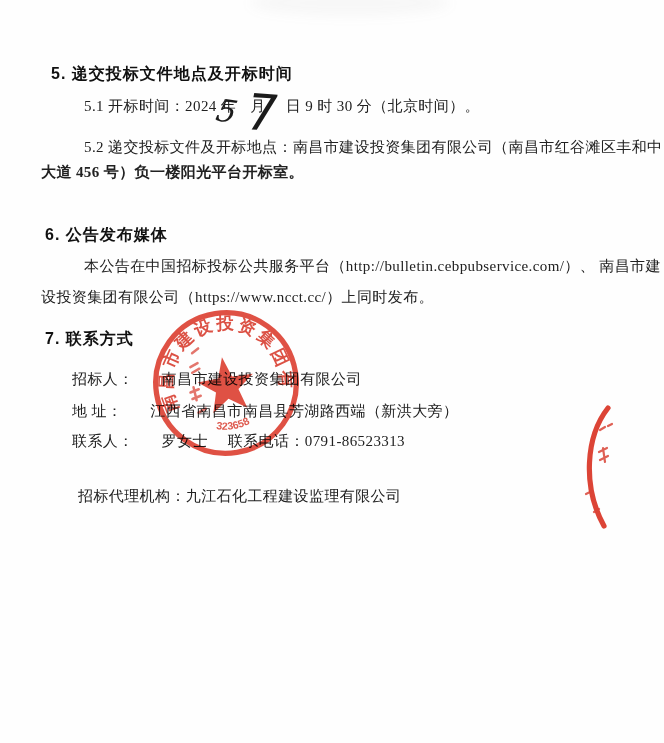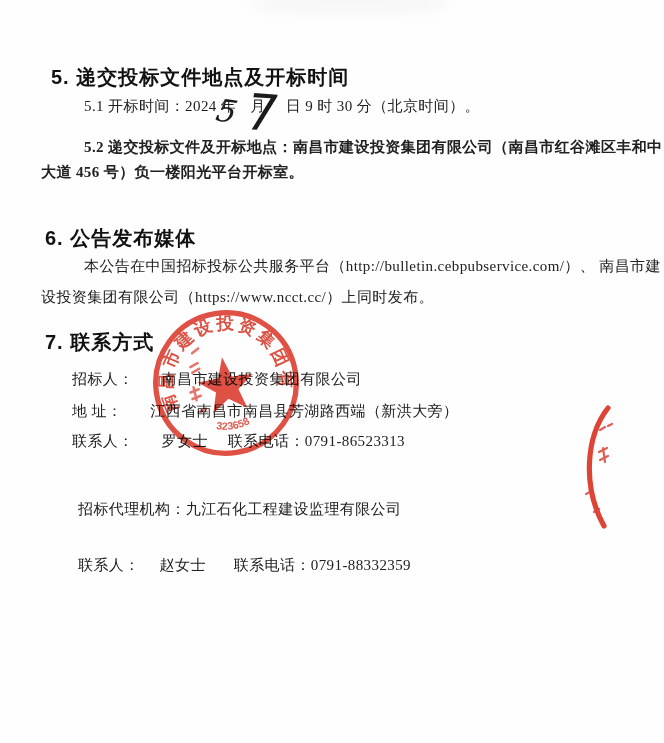--- a/index.html
+++ b/index.html
@@ -12,21 +12,21 @@
     overflow:hidden;
   }
   .page{position:absolute;inset:0;background:#fefefe;}
   
   .scan-smudge{position:absolute;background:rgba(120,120,120,0.05);filter:blur(6px);border-radius:50%;}
 
   .line{position:absolute;white-space:nowrap;font-size:15px;letter-spacing:0.4px;color:#212121;}
   .heading{
     position:absolute;white-space:nowrap;
     font-family:"Liberation Sans","DejaVu Sans",sans-serif;
-    font-weight:700;font-size:20px;letter-spacing:1px;color:#111;
+    font-weight:700;font-size:16px;letter-spacing:1px;color:#111;
   }
   .lbl{display:inline-block;}
   .gap-s{display:inline-block;width:14px;}
   .gap-m{display:inline-block;width:20px;}
   .gap-l{display:inline-block;width:28px;}
 
   
   .hand{
     position:absolute;
     font-family:"DejaVu Serif",serif;
@@ -55,49 +55,46 @@
   <div class="scan-smudge" style="left:250px;top:-10px;width:200px;height:26px;"></div>
 
   <div class="heading" style="left:51px;top:64px;">5.  递交投标文件地点及开标时间</div>
 
   <div class="line" style="left:84px;top:97px;">
     <span>5.1  开标时间：2024 年</span><span class="gap-s"></span><span>月</span><span class="gap-m"></span><span>日  9  时 30 分（北京时间）。</span>
   </div>
   <span class="hand hand-month">5</span>
   <span class="hand hand-day">7</span>
 
-  <div class="line" style="left:84px;top:138px;font-weight:bold;">5.2  递交投标文件及开标地点：南昌市建设投资集团有限公司（南昌市红谷滩区丰和中</div>
+  <div class="line" style="left:84px;top:138px;">5.2  递交投标文件及开标地点：南昌市建设投资集团有限公司（南昌市红谷滩区丰和中</div>
   <div class="line" style="left:41px;top:163px;font-weight:bold;">大道 456 号）负一楼阳光平台开标室。</div>
 
   <div class="heading" style="left:45px;top:225px;">6.  公告发布媒体</div>
   <div class="line" style="left:84px;top:257px;">本公告在中国招标投标公共服务平台（http://bulletin.cebpubservice.com/）、   南昌市建</div>
   <div class="line" style="left:41px;top:288px;">设投资集团有限公司（https://www.ncct.cc/）上同时发布。</div>
 
   <div class="heading" style="left:45px;top:329px;">7.  联系方式</div>
 
   <div class="line" style="left:72px;top:402px;">
     <span class="lbl">地  址：</span><span class="gap-l"></span><span>江西省南昌市南昌县芳湖路西端（新洪大旁）</span>
   </div>
 
   <div class="line" style="left:72px;top:370px;">
     <span class="lbl">招标人：</span><span class="gap-l"></span><span>南昌市建设投资集团有限公司</span>
   </div>
 
   <div class="line" style="left:72px;top:432px;">
     <span class="lbl">联系人：</span><span class="gap-l"></span><span>罗女士</span><span class="gap-m"></span><span>联系电话：</span><span>0791-86523313</span>
   </div>
 
-  <div class="line" style="left:78px;top:500px;">
+  <div class="line" style="left:78px;top:487px;">
     <span class="lbl">招标代理机构：</span><span>九江石化工程建设监理有限公司</span>
   </div>
 
 
-  <div class="line" style="left:78px;top:556px;">
-    <span class="lbl">联系人：</span><span class="gap-m"></span><span>赵女士</span><span class="gap-l"></span><span>联系电话：</span><span>0791-88332359</span>
-  </div>
 
   <svg class="seal" viewBox="0 0 160 160">
     <g transform="rotate(-9 80 80)" fill="none">
       <circle cx="80" cy="80" r="73" stroke="#dc3a2b" stroke-width="5.5" opacity="0.95"></circle>
       <path id="sealTextPath" d="M 27.4 99.2 A 56 56 0 1 1 132.6 99.2" fill="none"></path>
       <text font-family="Liberation Sans, DejaVu Sans, sans-serif" font-size="18" font-weight="700" fill="#d93a2c" opacity="0.95">
         <textPath href="#sealTextPath" startOffset="0" textLength="273">南昌市建设投资集团有限公司</textPath>
       </text>
       <polygon fill="#dc3a2b" opacity="0.95" points="80,53 87.3,74.2 109,74.9 91.8,88.1 97.9,109 80,96.5 62.1,109 68.2,88.1 51,74.9 72.7,74.2"></polygon>
       <path id="sealCodePath" d="M 44 114 A 52 52 0 0 0 116.4 113.8" fill="none"></path>

